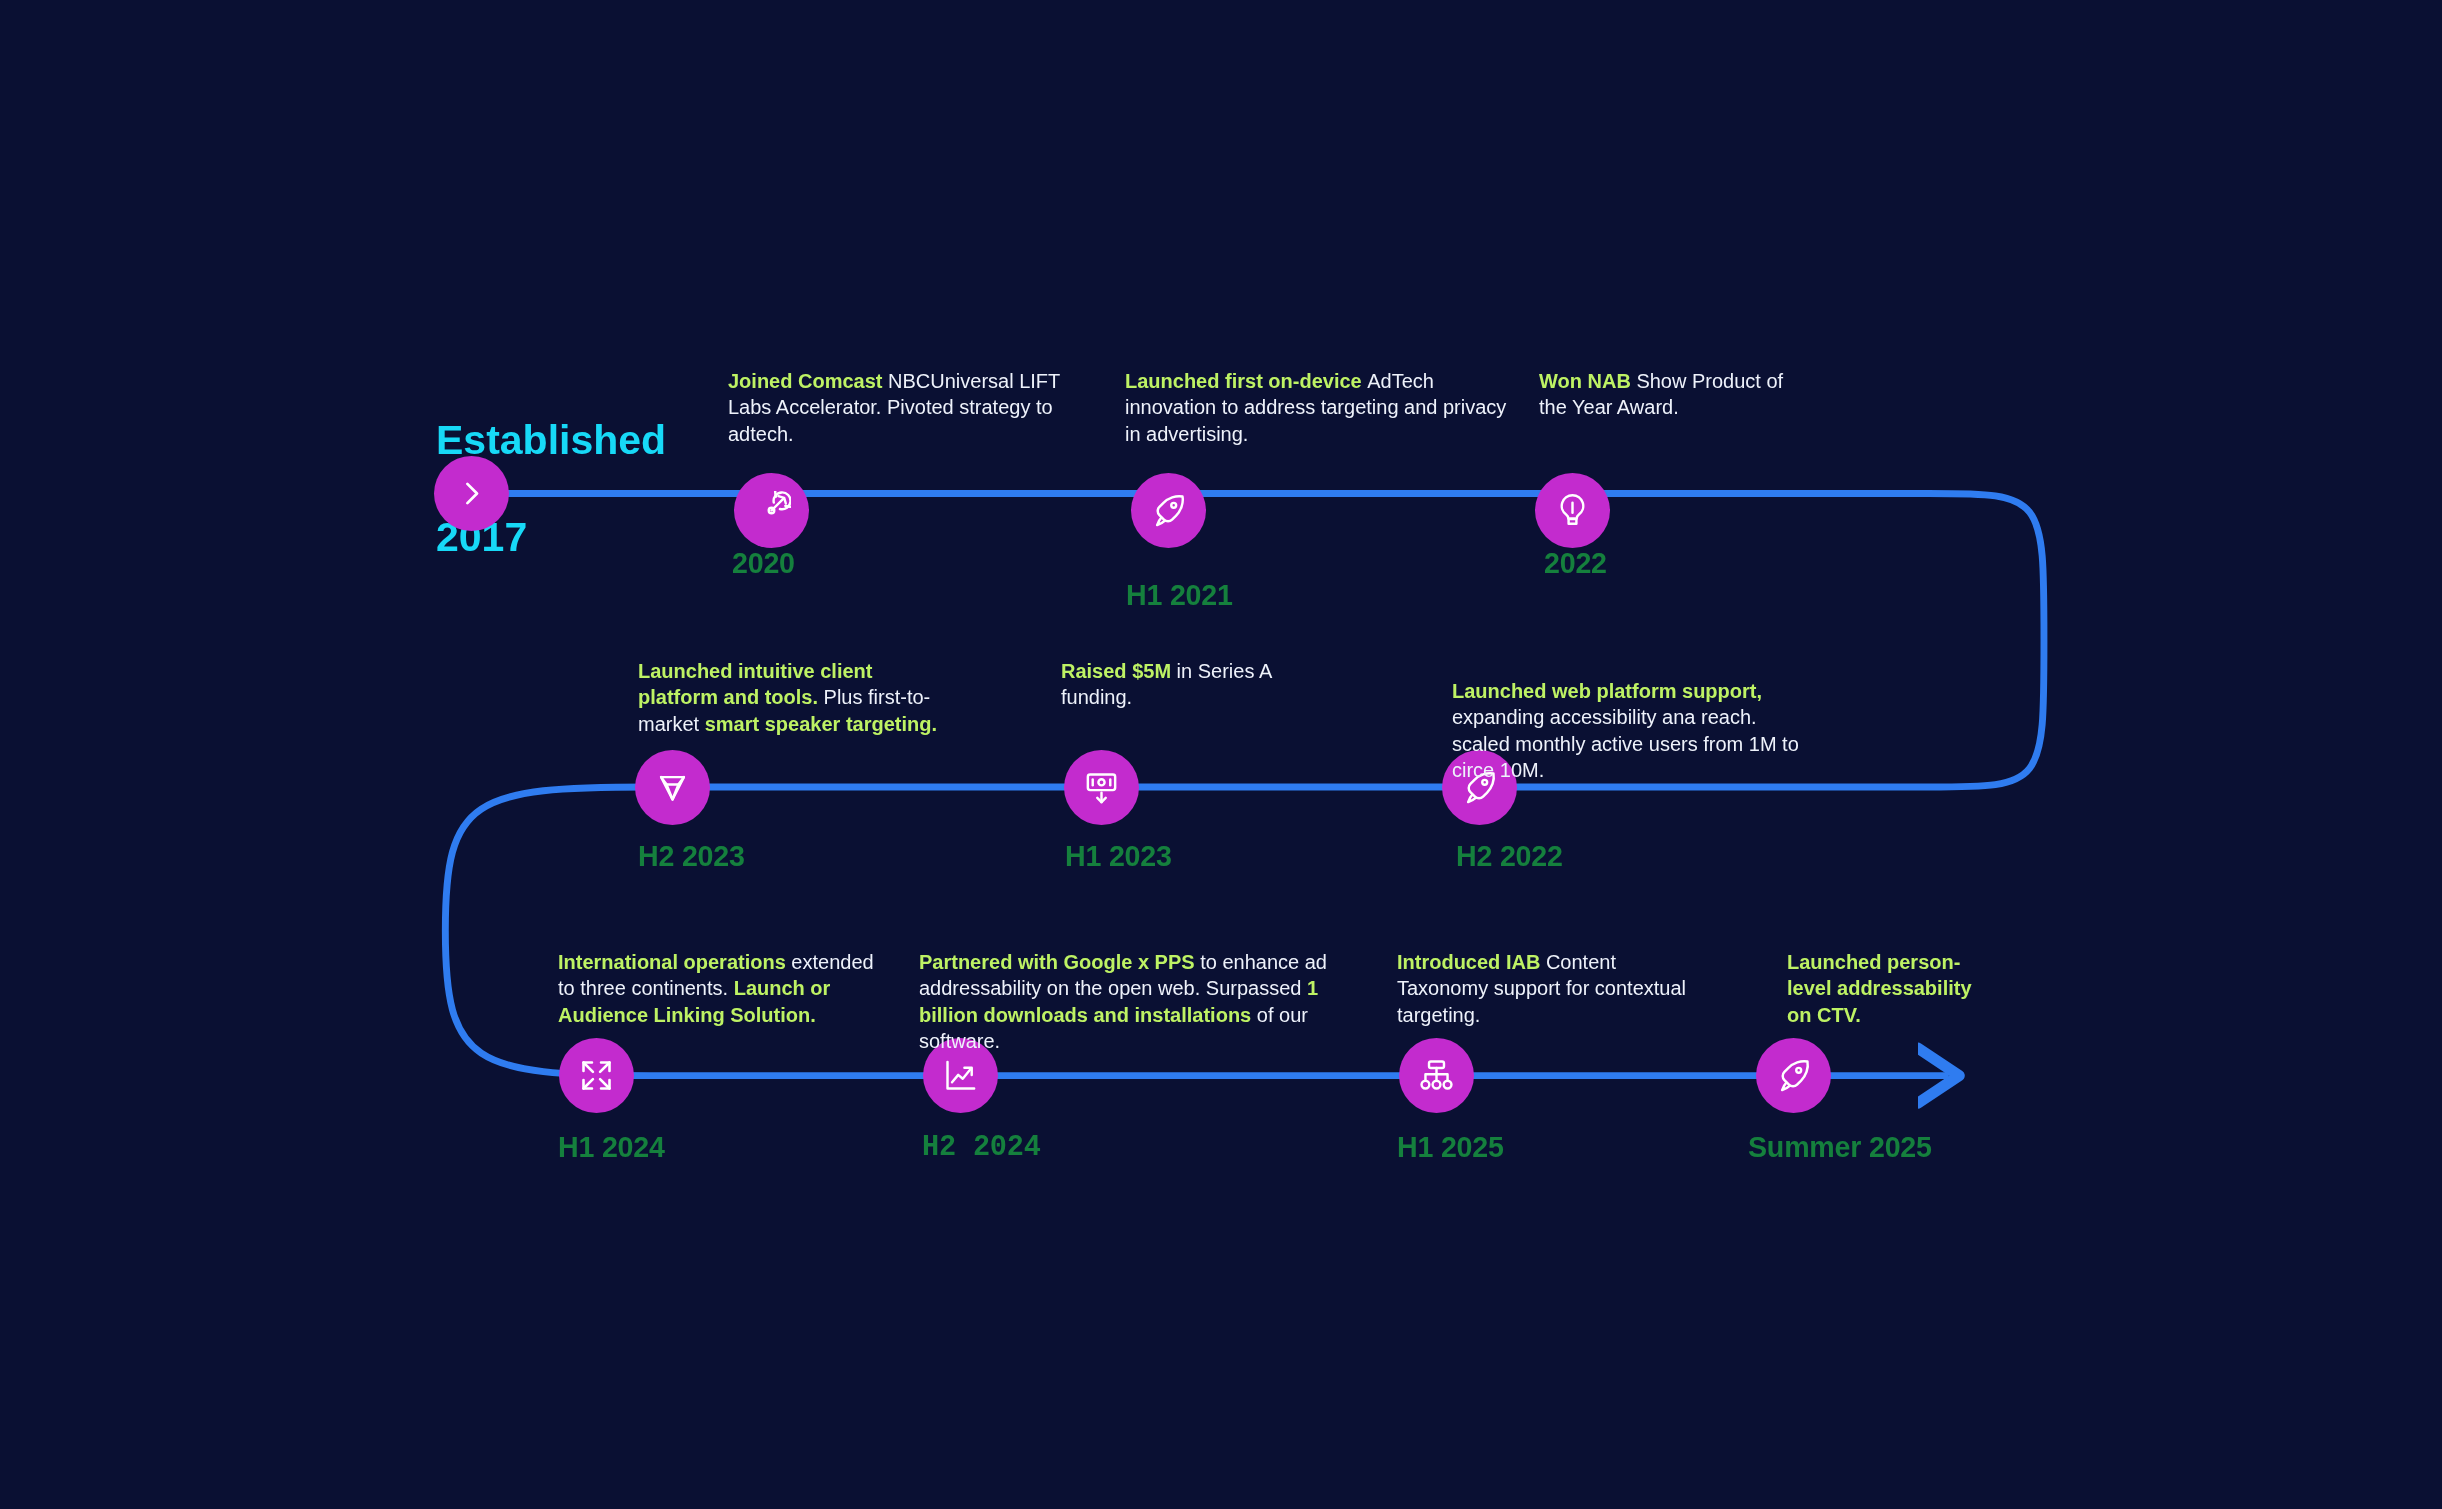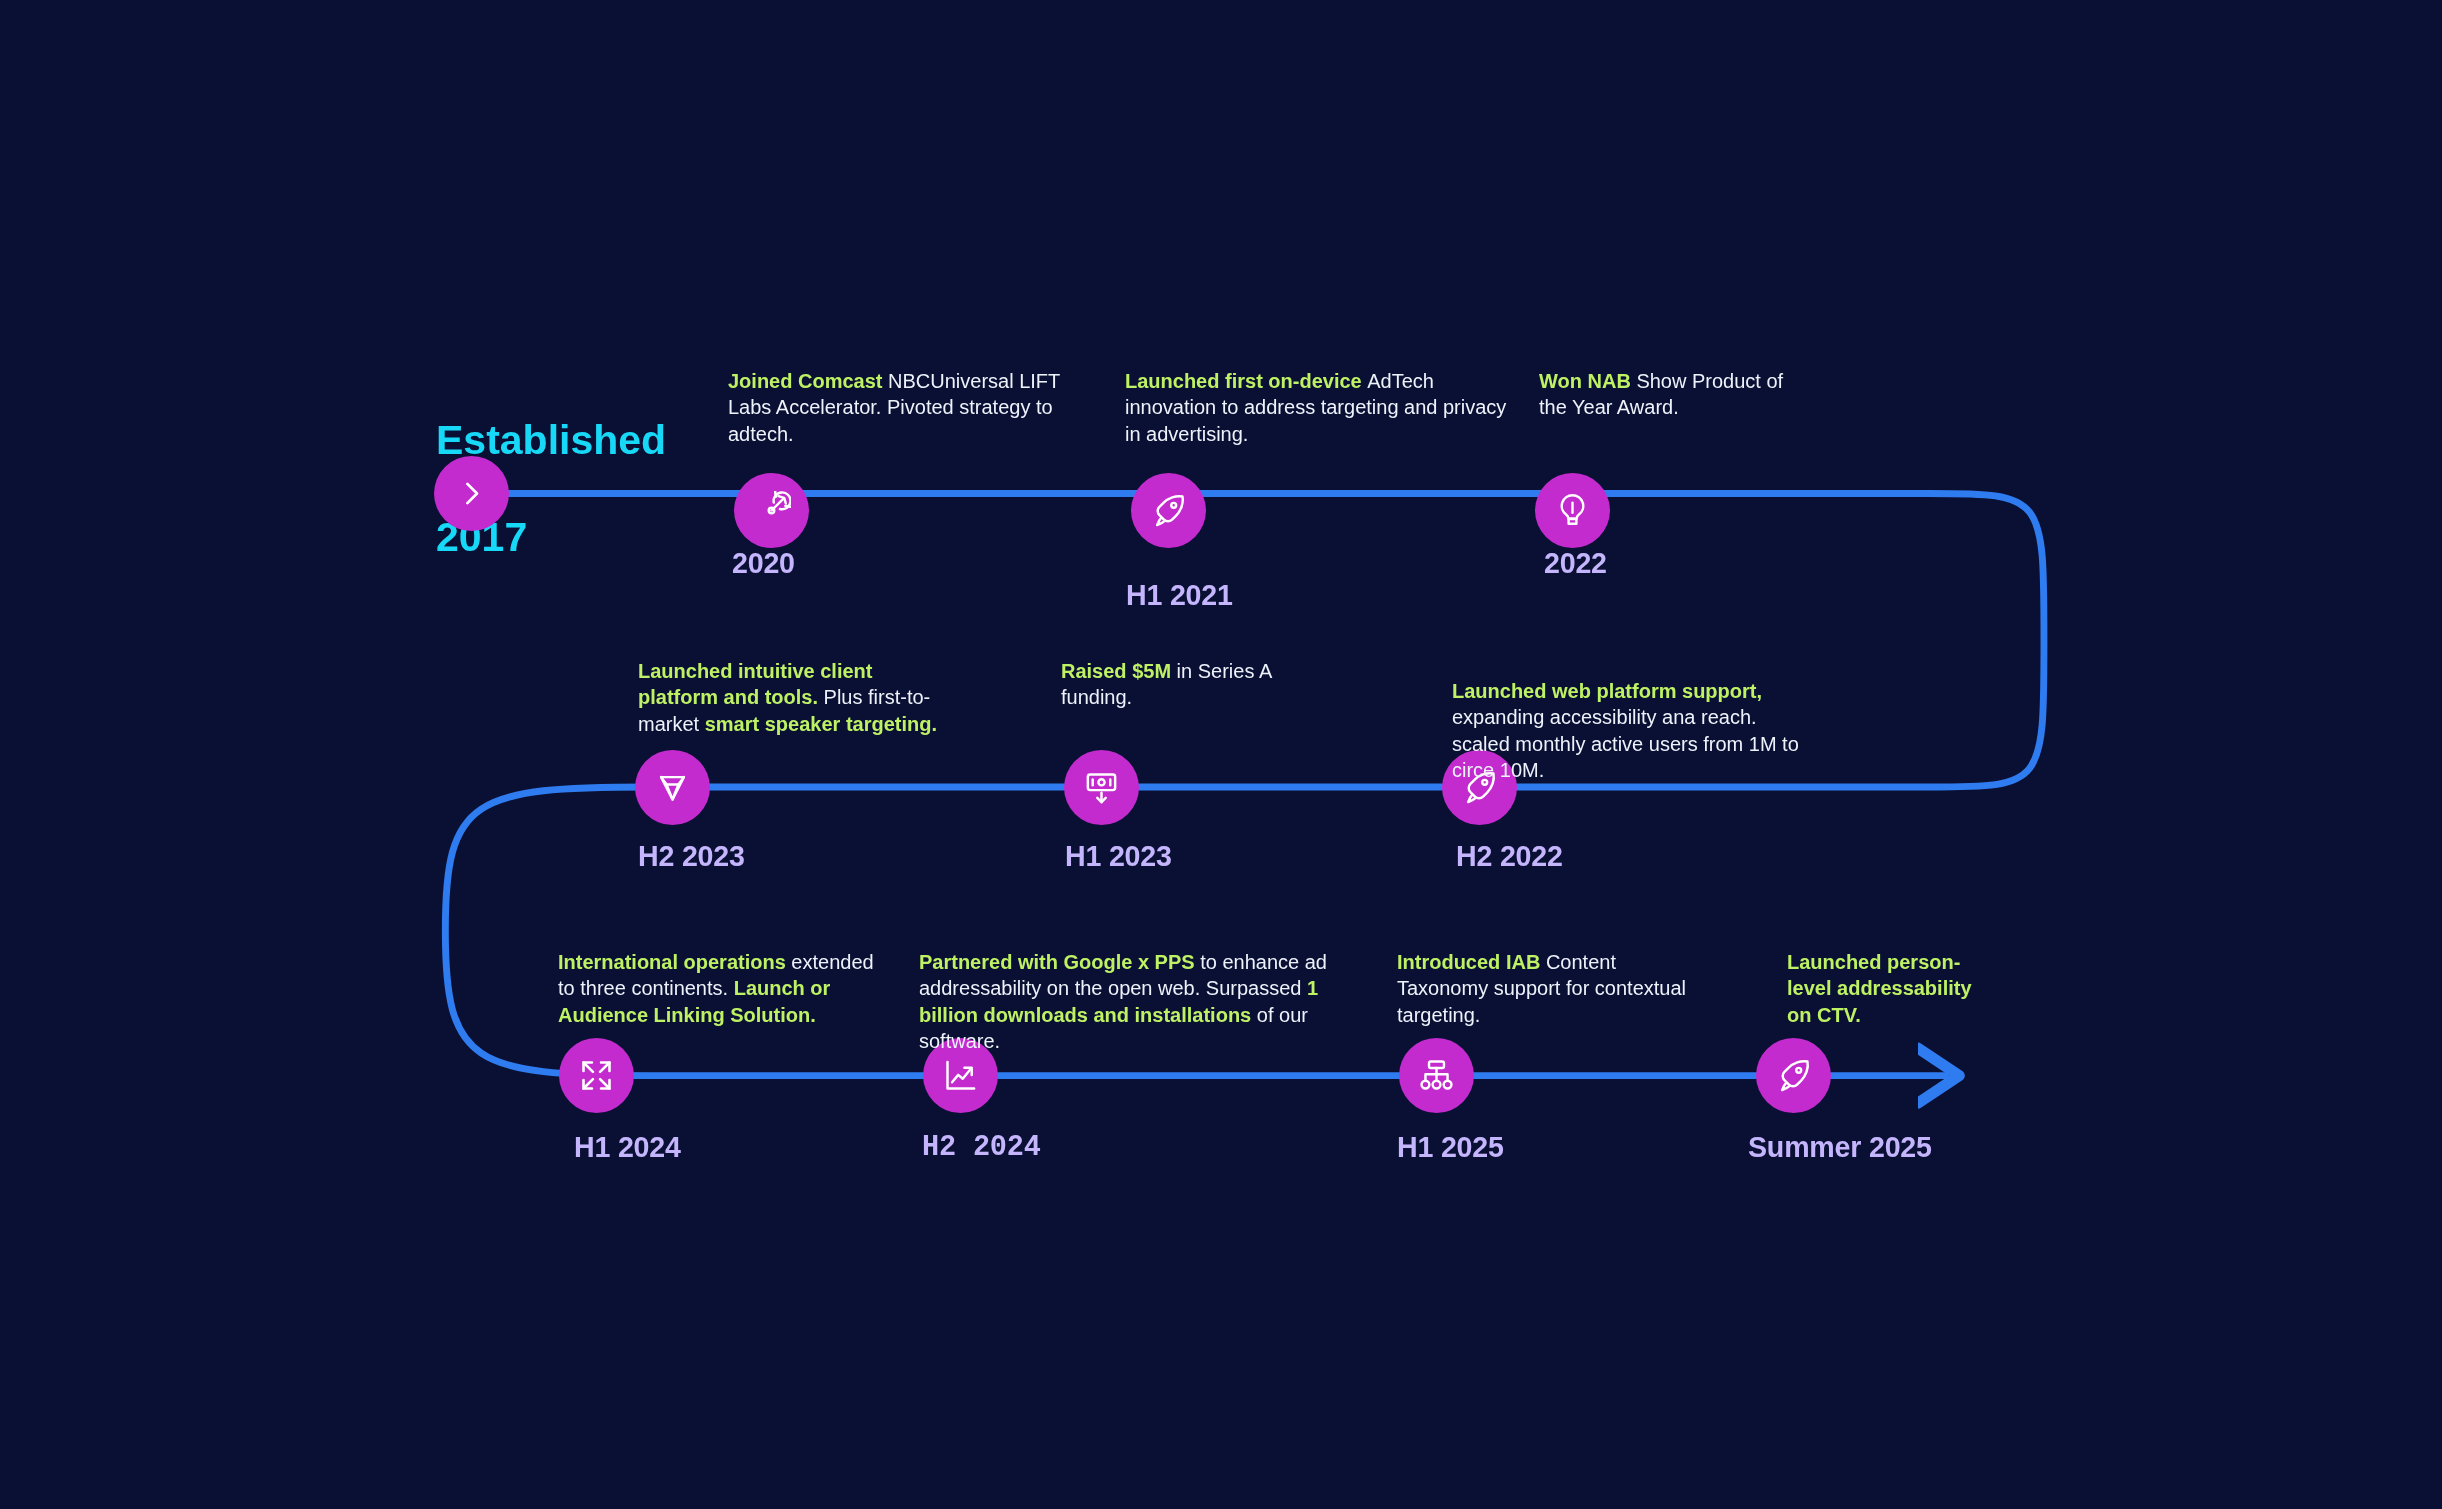--- a/index.html
+++ b/index.html
@@ -40,21 +40,21 @@
     box-sizing: border-box;
   }
   .node svg {
     width: 39px;
     height: 39px;
     display: block;
   }
   .node.first svg { width: 33px; height: 33px; }
   .label {
     position: absolute;
-    color: #c4b5fd;
+    color: #15803d;
     font-size: 28.6px;
     font-weight: bold;
     letter-spacing: -0.2px;
     white-space: nowrap;
   }
   .blurb {
     position: absolute;
     color: #eef2fb;
     font-size: 20px;
     line-height: 1.32;
@@ -228,21 +228,21 @@
   <div class="node" style="left:1756px; top:1038px;">
     <span>
       <svg viewBox="0 0 24 24" fill="none" stroke="#fff" stroke-width="1.5" stroke-linecap="round" stroke-linejoin="round">
         <path d="M20.6 3.4 C16.5 2.6 11.8 4.4 8.9 7.3 L6.4 9.8 C5 11.2 5 13.4 6.4 14.8 L9.2 17.6 C10.6 19 12.8 19 14.2 17.6 L16.7 15.1 C19.6 12.2 21.4 7.5 20.6 3.4 Z"></path>
         <circle cx="15.2" cy="8.8" r="1.5"></circle>
         <path d="M7.6 16.4 C6 18 5.3 20.1 5 21 C5.9 20.7 8 20 9.6 18.4"></path>
       </svg>
     </span>
   </div>
 
-  <div class="label" style="left:558px; top:1131px;margin-left:16px;">H1 2024</div>
+  <div class="label" style="left:558px; top:1131px;">H1 2024</div>
   <div class="label" style="left:922px; top:1131px;font-family:Liberation Mono, monospace;">H2 2024</div>
   <div class="label" style="left:1397px; top:1131px;">H1 2025</div>
   <div class="label" style="left:1748px; top:1131px;">Summer 2025</div>
 
   <div class="blurb" style="left:558px; top:949px; width:320px;"><b>International operations </b><span>extended to three continents. </span><b>Launch or Audience Linking Solution.</b></div>
   <div class="blurb" style="left:919px; top:949px; width:438px;"><b>Partnered with Google x PPS </b><span>to enhance ad addressability on the open web. Surpassed </span><b>1 billion downloads and installations </b><span>of our software.</span></div>
   <div class="blurb" style="left:1397px; top:949px; width:296px;"><b>Introduced IAB </b><span>Content Taxonomy support for contextual targeting.</span></div>
   <div class="blurb" style="left:1787px; top:949px; width:207px;"><b>Launched person-level addressability on CTV.</b></div>
 
 </div>

